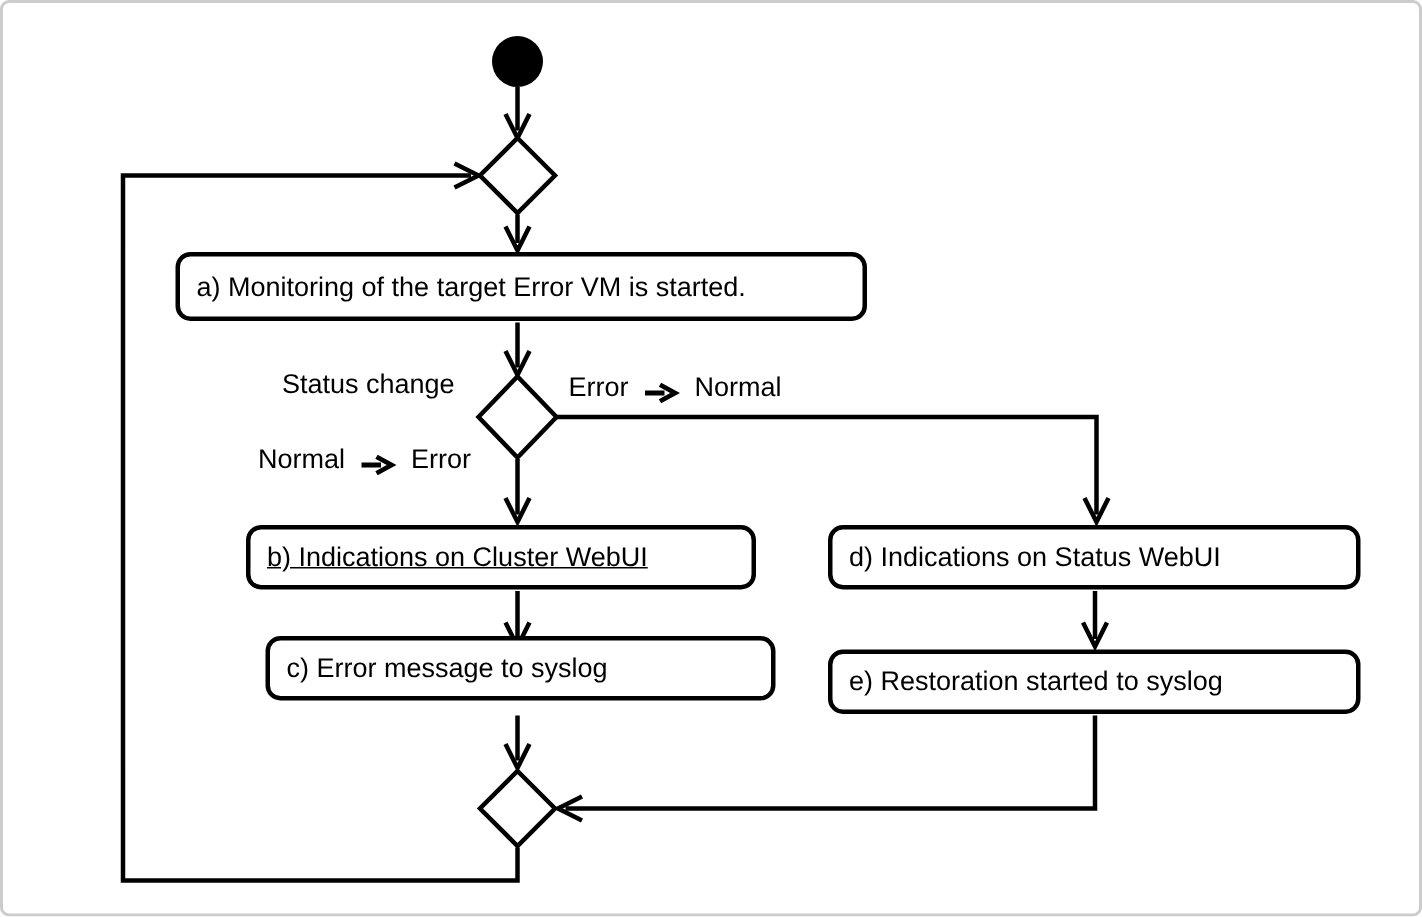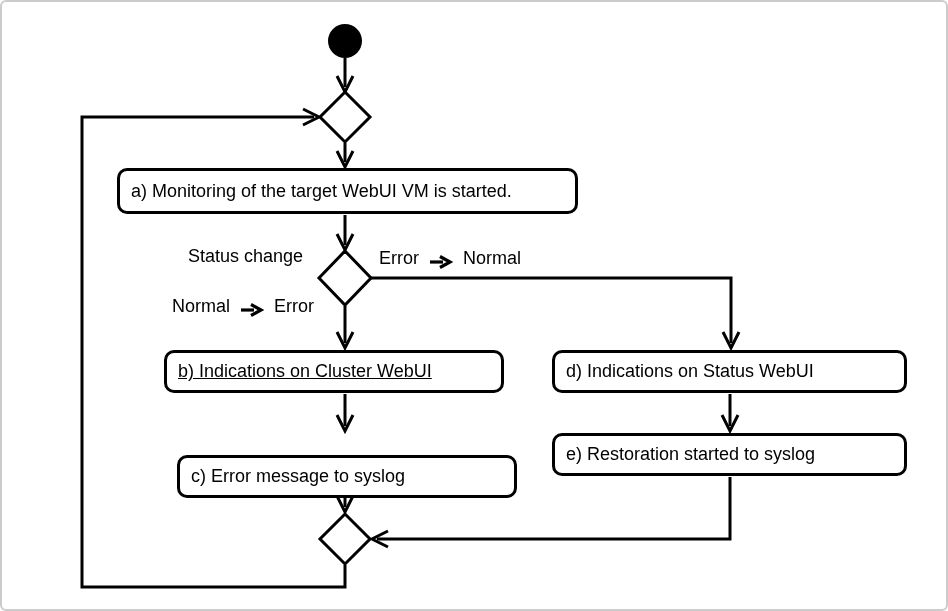--- a/index.html
+++ b/index.html
@@ -33,21 +33,21 @@
     background: #ffffff;
     display: flex;
     align-items: center;
     padding: 0 10px 0 11px;
     font-size: 18px;
     color: #000000;
     white-space: nowrap;
   }
   #box-a { left: 115px; top: 166px; width: 461px; height: 46px; }
   #box-b { left: 162px; top: 348px; width: 340px; height: 43px; text-decoration: underline; }
-  #box-c { left: 175px; top: 453px; width: 340px; height: 43px; }
+  #box-c { left: 175px; top: 422px; width: 340px; height: 43px; }
   #box-d { left: 550px; top: 348px; width: 355px; height: 43px; }
   #box-e { left: 550px; top: 431px; width: 355px; height: 43px; }
   .flow-label {
     position: absolute;
     display: flex;
     align-items: flex-end;
     gap: 9px;
     font-size: 18px;
     color: #000000;
     white-space: nowrap;
@@ -83,21 +83,21 @@
       <path d="M728,475 L728,537 L375,537" marker-end="url(#vhead)"></path>
     </g>
 
     <circle cx="343" cy="39" r="17" fill="#000000"></circle>
     <polygon points="343,90 368,115 343,140 318,115" fill="#ffffff" stroke="#000000" stroke-width="3"></polygon>
     <polygon points="343,249 369,276 343,303 317,276" fill="#ffffff" stroke="#000000" stroke-width="3"></polygon>
     <polygon points="343,512 368,537 343,562 318,537" fill="#ffffff" stroke="#000000" stroke-width="3"></polygon>
   </svg>
 
   <div class="activity" id="box-a">
-    <span>a) Monitoring of the target WebUI VM is started.</span>
+    <span>a) Monitoring of the target Error VM is started.</span>
   </div>
   <div class="activity" id="box-b">
     <span>b) Indications on Cluster WebUI</span>
   </div>
   <div class="activity" id="box-c">
     <span>c) Error message to syslog</span>
   </div>
   <div class="activity" id="box-d">
     <span>d) Indications on Status WebUI</span>
   </div>

